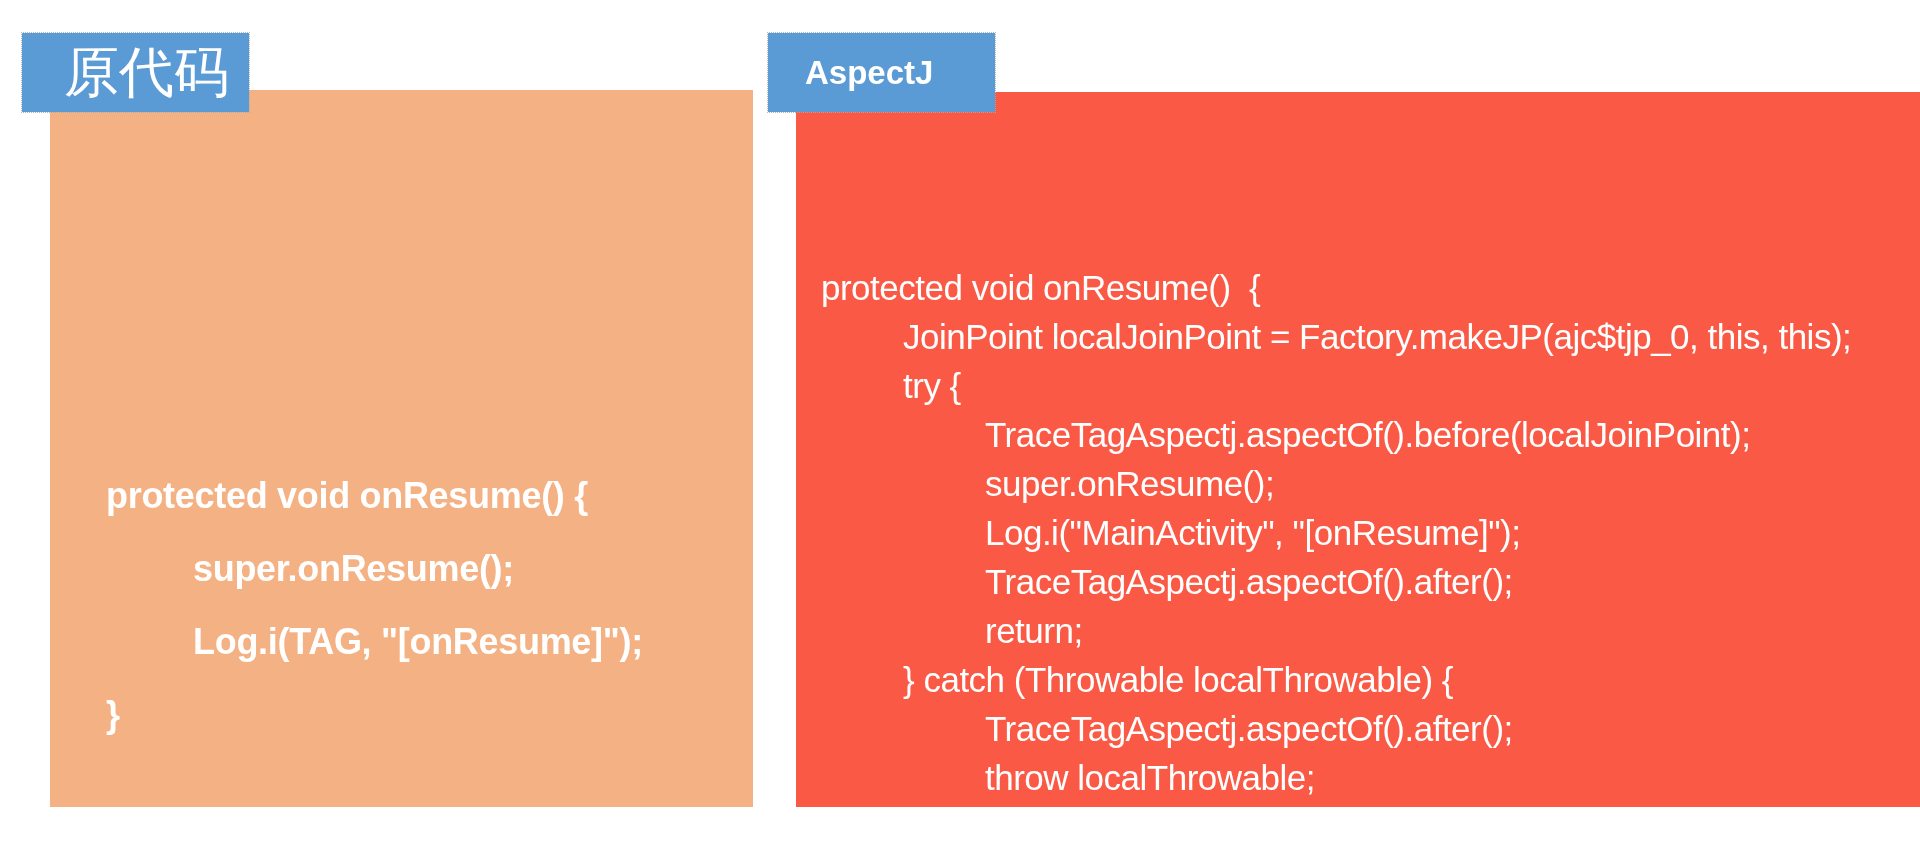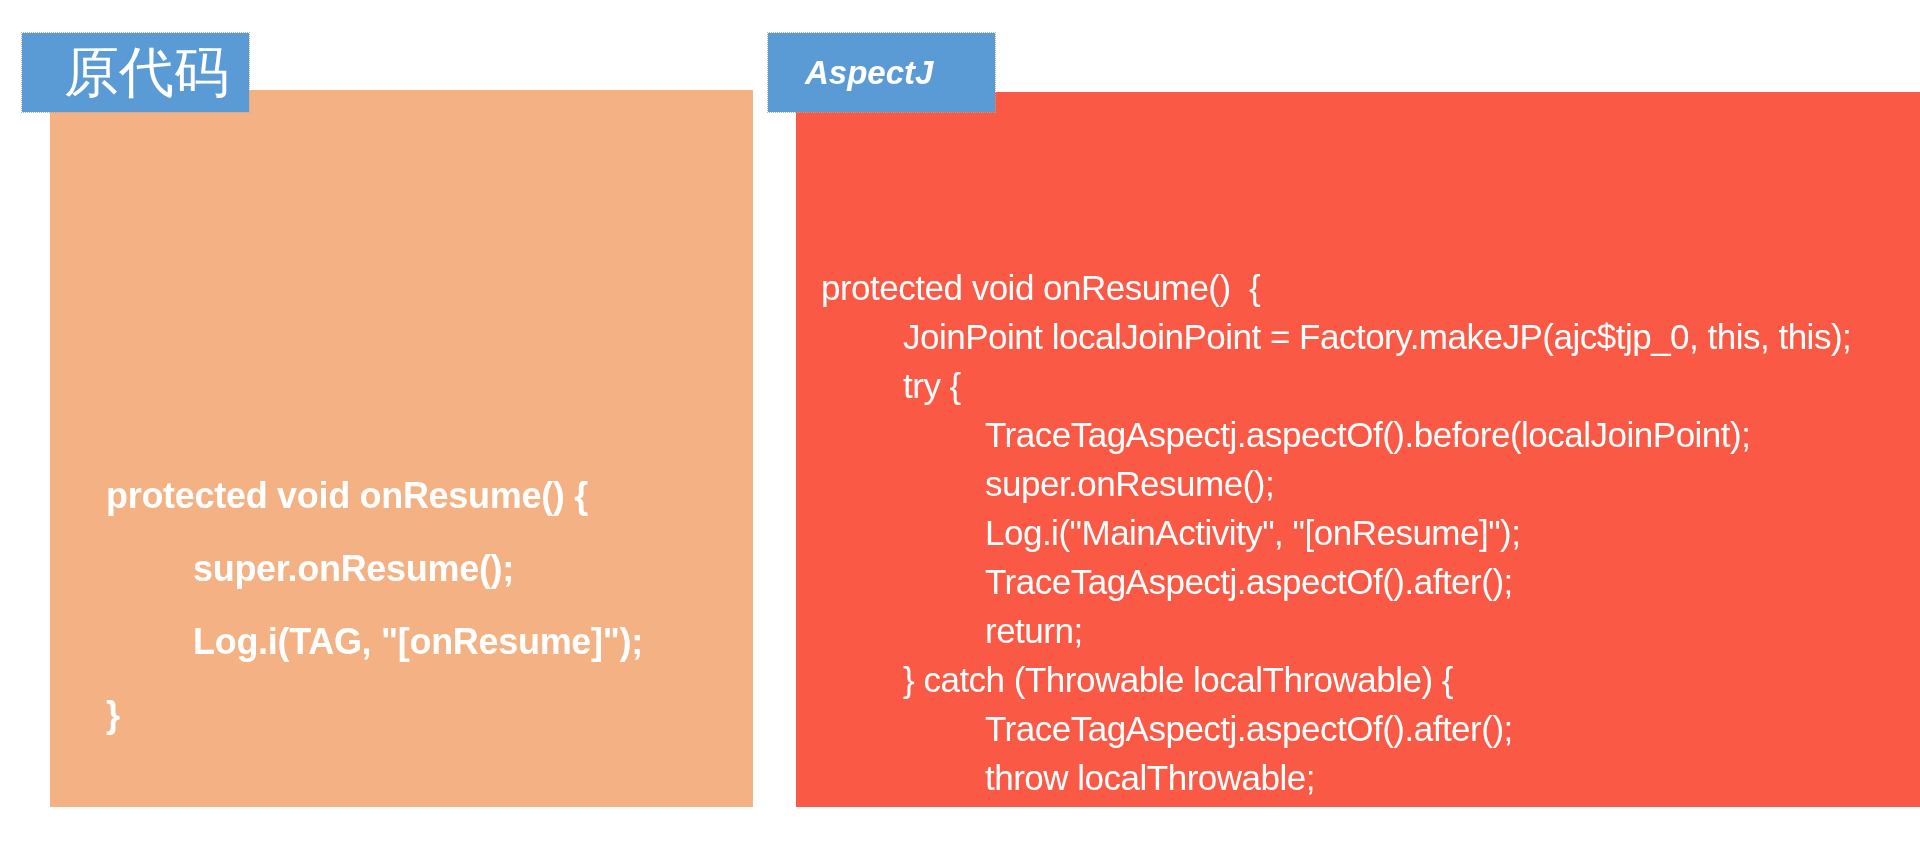--- a/index.html
+++ b/index.html
@@ -33,21 +33,21 @@
     white-space: nowrap;
   }
   .tab-label-en {
     font-family: "Liberation Sans", sans-serif;
     font-weight: bold;
     font-size: 33px;
     padding-left: 37px;
     white-space: nowrap;
   }
   #tab-original { left: 22px; top: 33px; text-align: center; }
-  #tab-aspectj  { left: 768px; top: 33px; font-style: italic; }
+  #tab-aspectj  { left: 768px; top: 33px; }
   .box {
     position: absolute;
     z-index: 1;
     margin-left: 28px;
   }
   #box-original {
     left: 22px; top: 90px;
     width: 703px; height: 717px;
     background: #F4B183;
   }

